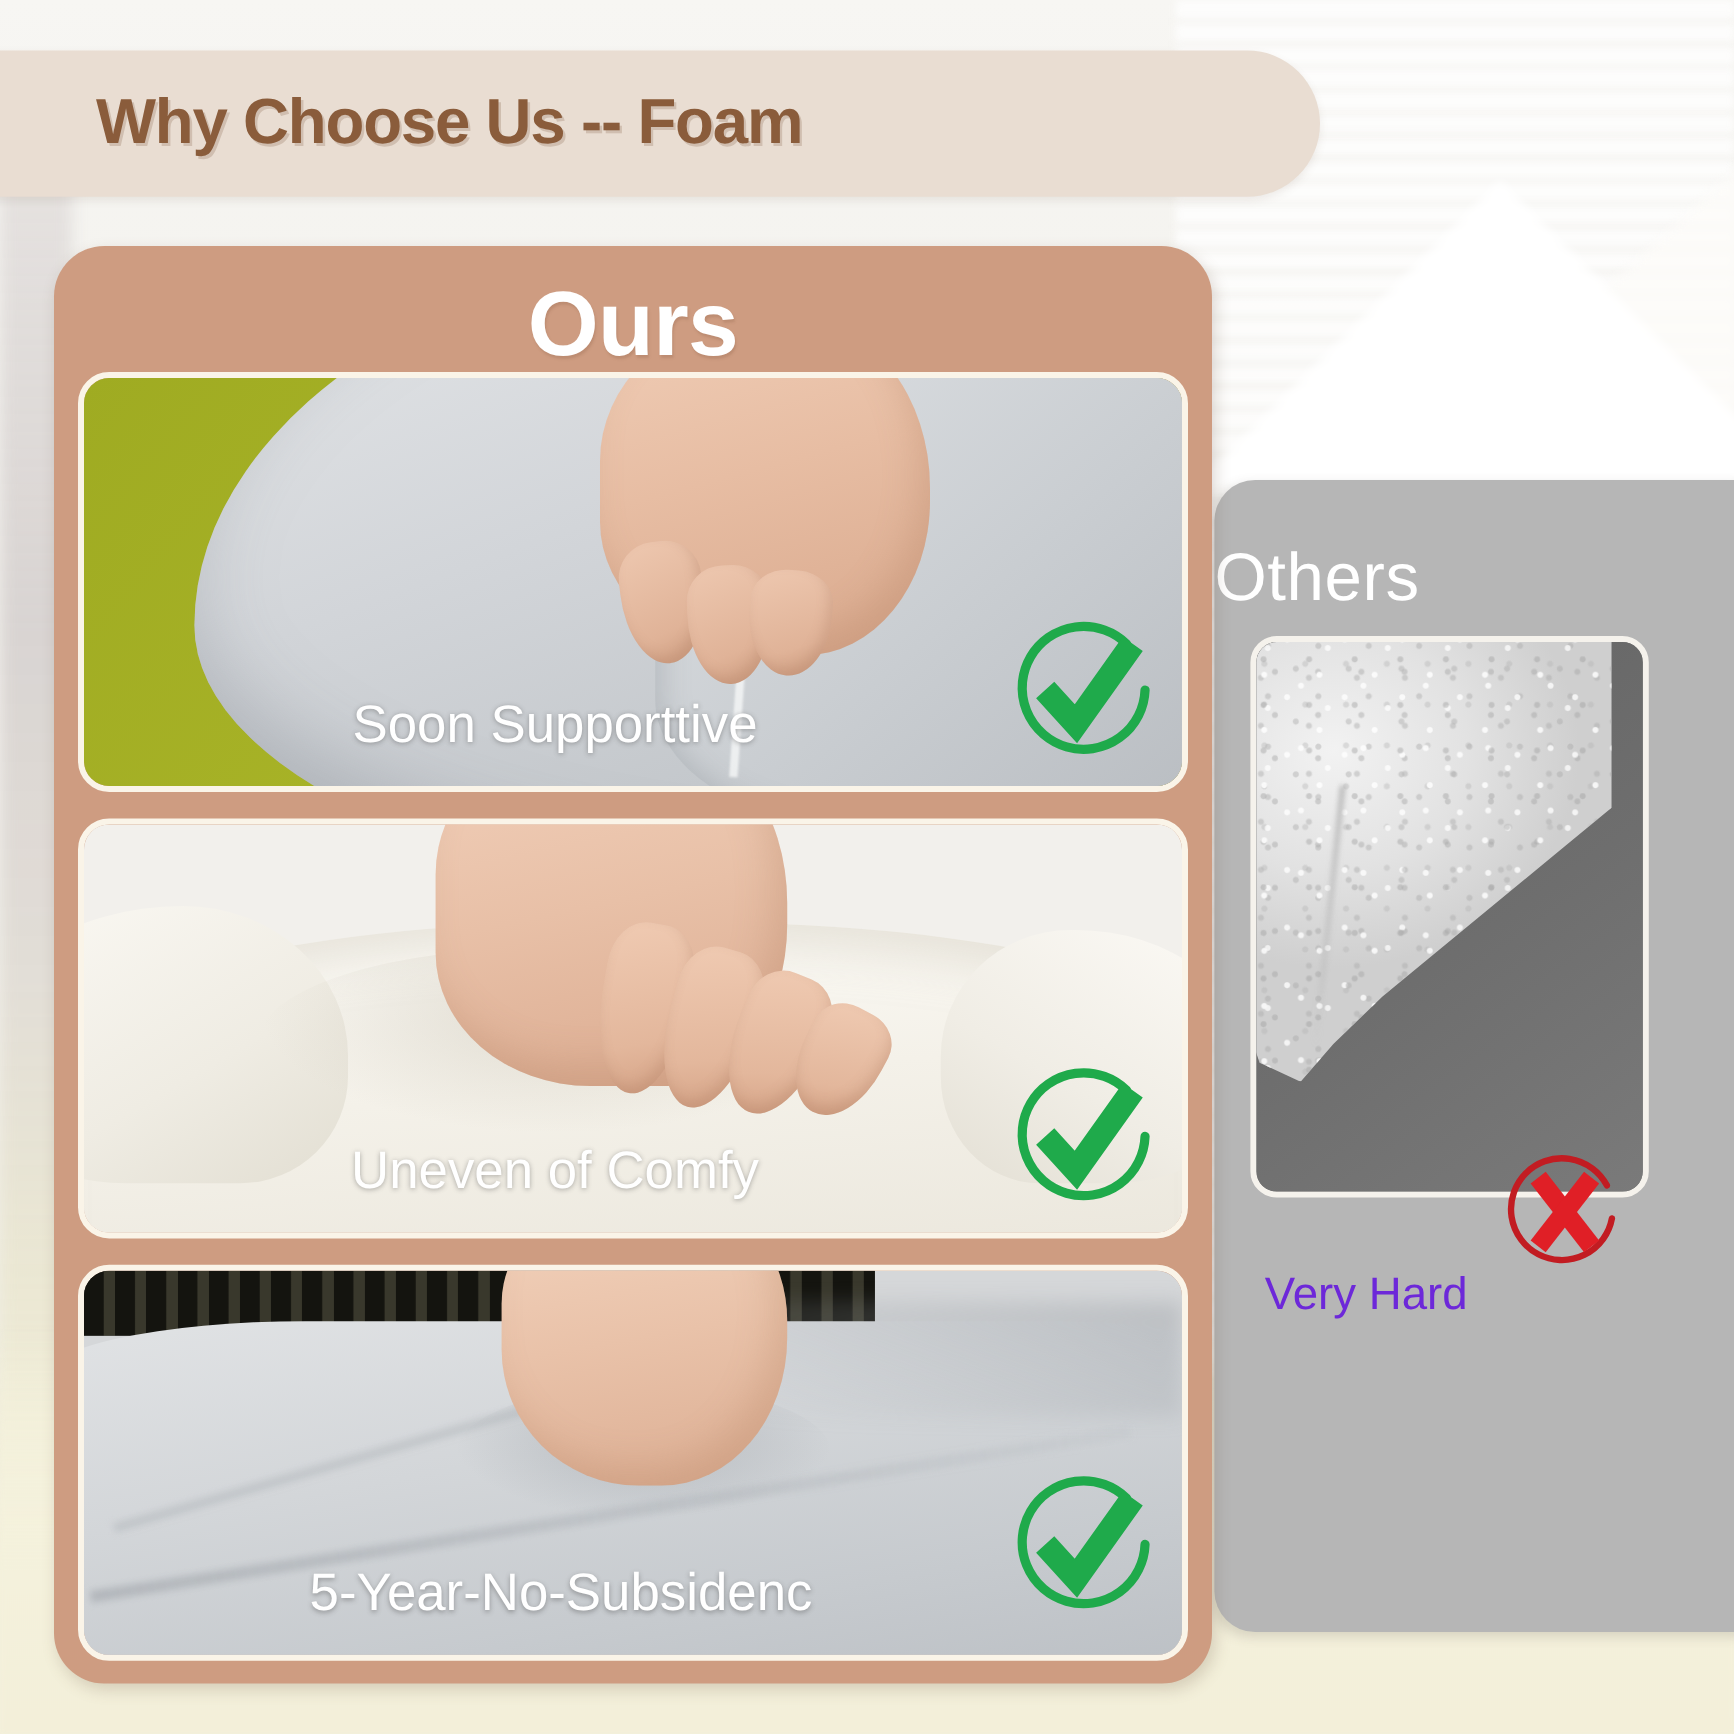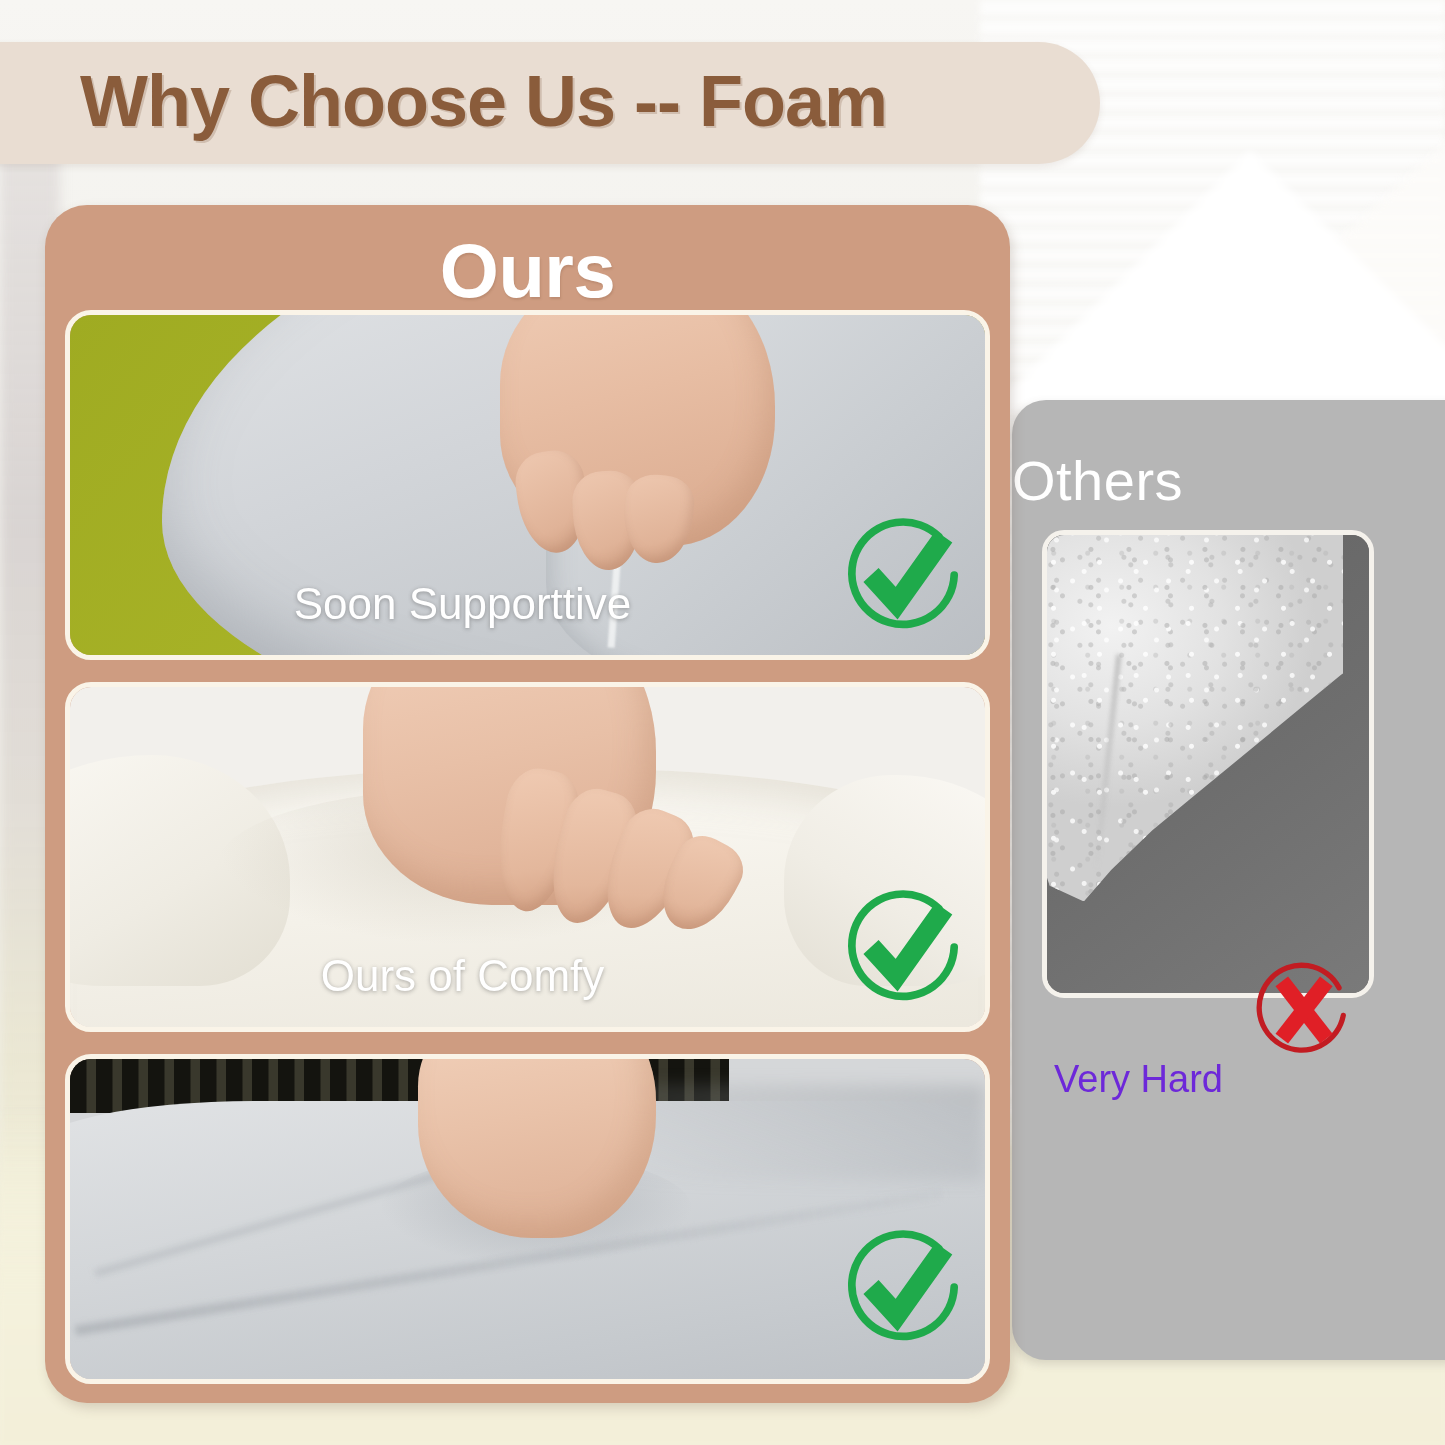--- a/index.html
+++ b/index.html
@@ -95,21 +95,21 @@
     left: -40px; top: 42px;
     width: 1140px; height: 122px;
     background: #e9ddd2;
     border-radius: 0 62px 62px 0;
     box-shadow: 0 3px 7px rgba(120,100,85,0.12);
   }
   .title-text {
     position: absolute;
     left: 120px; top: 50%;
     transform: translateY(-52%);
-    font-size: 72px;
+    font-size: 53px;
     font-weight: bold;
     color: #8a5c3b;
     letter-spacing: -1px;
     white-space: nowrap;
     text-shadow: 2px 2px 0 rgba(120,80,55,0.22);
   }
 
   
   .others-panel {
     position: absolute;
@@ -472,38 +472,39 @@
     <div class="p2-bg"></div>
     <div class="p2-foam"></div>
     <div class="p2-leftlobe"></div>
     <div class="p2-rightlobe"></div>
     <div class="p2-dip"></div>
     <div class="p2-hand"></div>
     <div class="p2-finger p2-f1"></div>
     <div class="p2-finger p2-f2"></div>
     <div class="p2-finger p2-f3"></div>
     <div class="p2-finger p2-f4"></div>
-    <div class="caption">Ours of Comfy</div>
+    <div class="caption">Uneven of Comfy</div>
     <div class="check-badge">
       <svg viewBox="0 0 100 100" width="128" height="128">
         <path d="M 78 20 A 40 40 0 1 0 90 50" fill="none" stroke="#1faa4b" stroke-width="6" stroke-linecap="round"></path>
         <path d="M 25 50 L 45 72 L 82 20" fill="none" stroke="#1faa4b" stroke-width="16" stroke-linecap="butt" stroke-linejoin="miter"></path>
       </svg>
     </div>
   </div>
 
   <div class="photo-card card-3">
     <div class="p3-bg"></div>
     <div class="p3-wicker"></div>
     <div class="p3-cushion"></div>
     <div class="p3-shadow"></div>
     <div class="p3-dip"></div>
     <div class="p3-crease"></div>
     <div class="p3-crease2"></div>
     <div class="p3-hand"></div>
+    <div class="caption caption-wide">5-Year-No-Subsidenc</div>
     <div class="check-badge check-badge-3">
       <svg viewBox="0 0 100 100" width="128" height="128">
         <path d="M 78 20 A 40 40 0 1 0 90 50" fill="none" stroke="#1faa4b" stroke-width="6" stroke-linecap="round"></path>
         <path d="M 25 50 L 45 72 L 82 20" fill="none" stroke="#1faa4b" stroke-width="16" stroke-linecap="butt" stroke-linejoin="miter"></path>
       </svg>
     </div>
   </div>
 
 </div>
 

